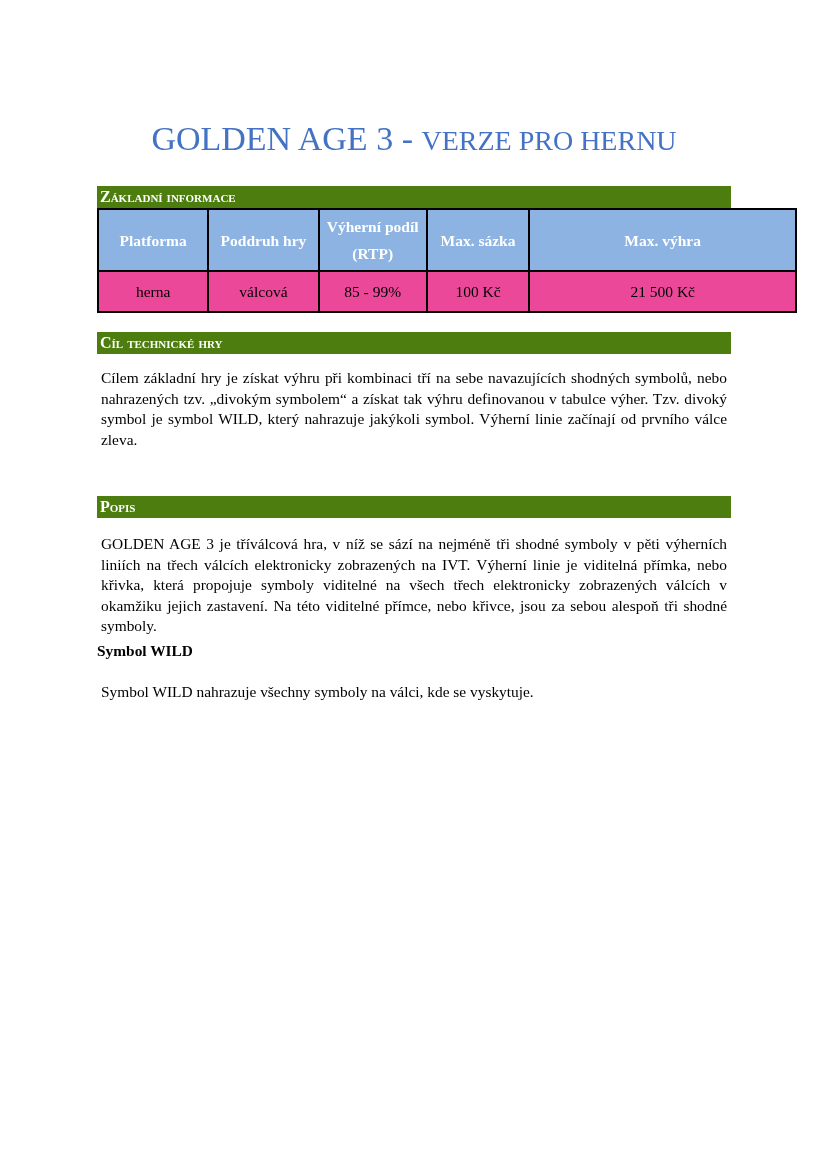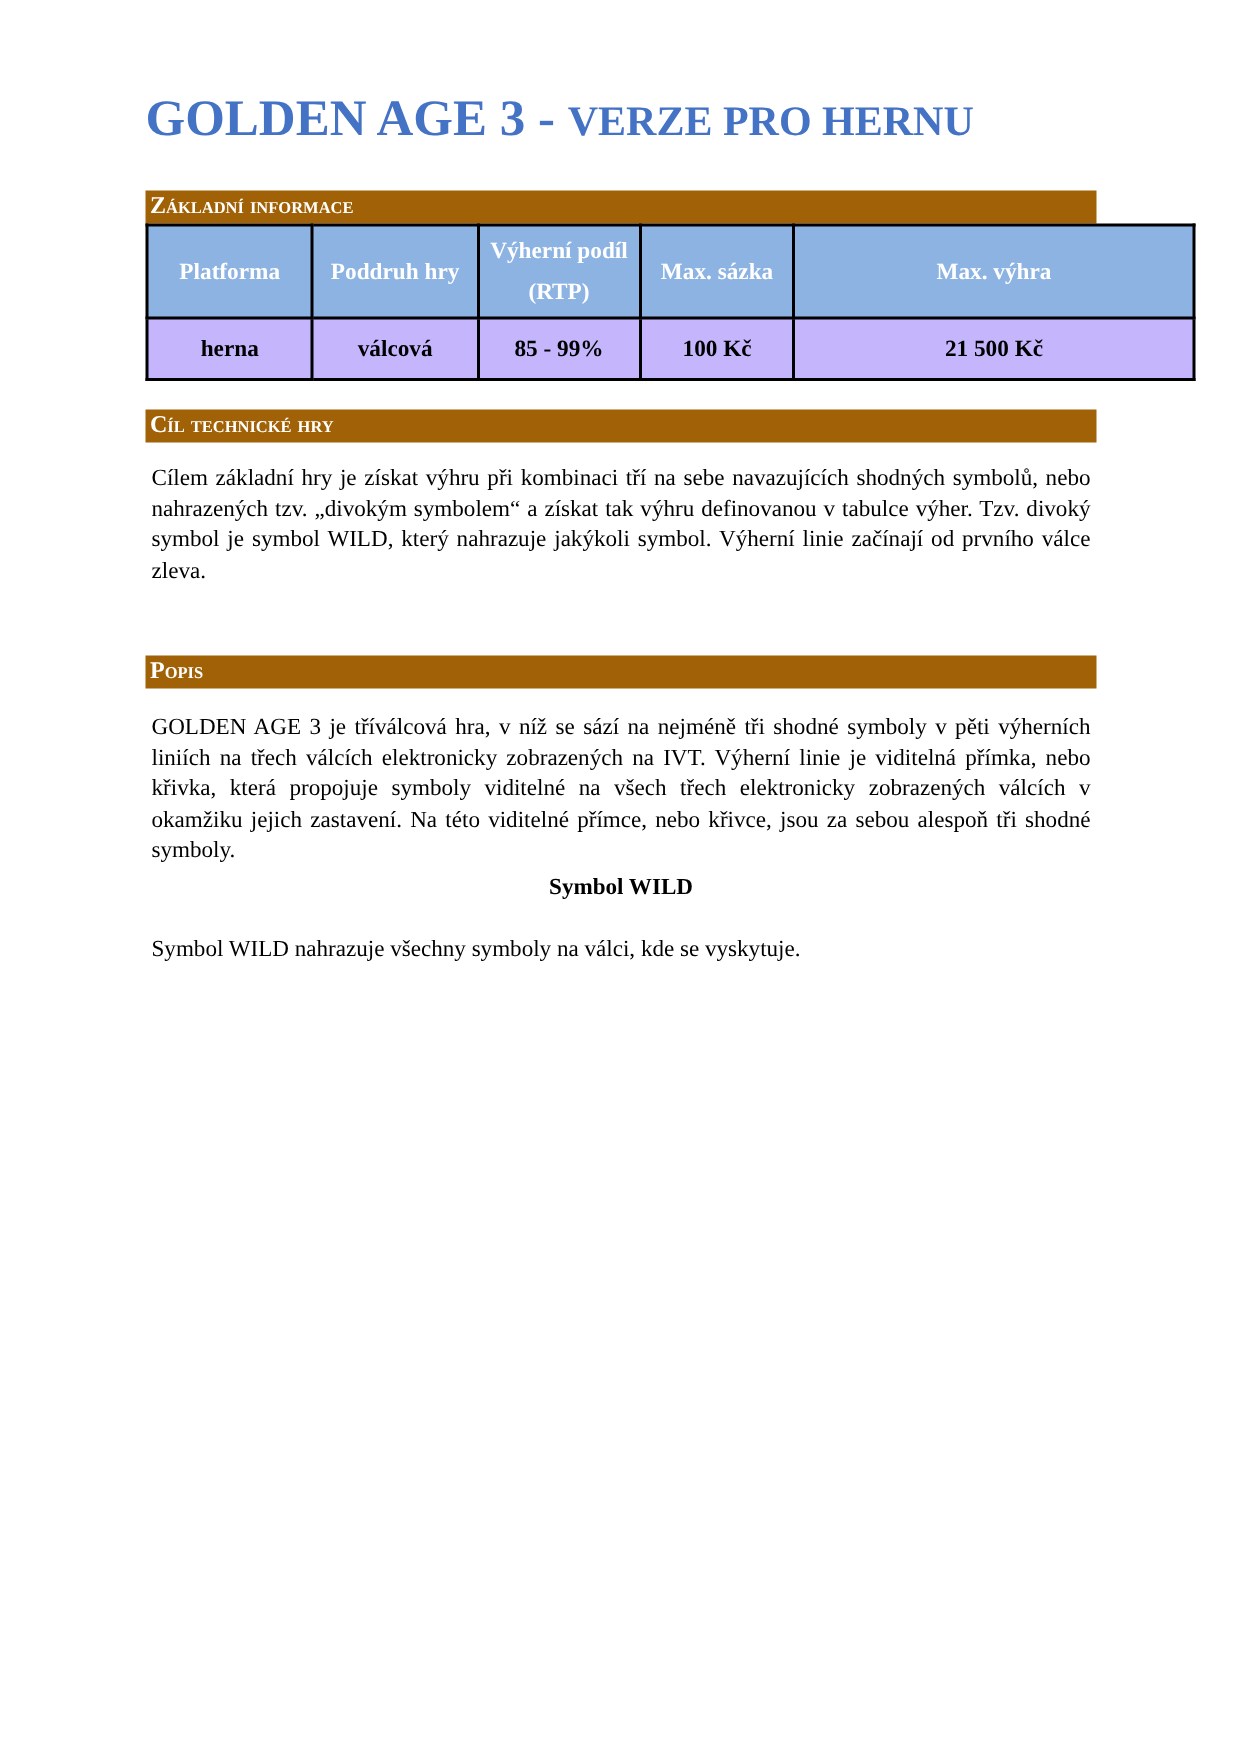--- a/index.html
+++ b/index.html
@@ -15,31 +15,32 @@
     font-family: "Liberation Serif", "DejaVu Serif", serif;
     color: #000000;
     overflow: hidden;
   }
   .content {
     width: 634px;
     margin-left: 97px;
   }
   h1.title {
     margin: 0;
-    padding-top: 59px;
-    font-weight: bold;
+    padding-top: 119px;
+    font-weight: normal;
     color: #4472C4;
     line-height: 40px;
     white-space: nowrap;
+    text-align: center;
   }
   .title-main { font-size: 34px; }
   .title-sub  { font-size: 28px; }
   .section-bar {
     height: 22px;
-    background: #a16207;
+    background: #4d7c0f;
     color: #ffffff;
     font-weight: bold;
     font-variant: small-caps;
     font-size: 16px;
     line-height: 22px;
     padding-left: 3px;
     box-sizing: border-box;
   }
   .bar-basic-info { margin-top: 25px; }
   .bar-goal       { margin-top: 19px; }
@@ -59,43 +60,42 @@
     padding: 0 4px;
   }
   table.info-table th {
     background: #8DB3E2;
     color: #ffffff;
     font-weight: bold;
     height: 60px;
     line-height: 27px;
   }
   table.info-table td {
-    background: #c4b5fd;
+    background: #ec4899;
     color: #000000;
-    font-weight: bold;
+    font-weight: normal;
     height: 39px;
   }
   .col-1 { width: 15.8%; }
   .col-2 { width: 15.8%; }
   .col-3 { width: 15.5%; }
   .col-4 { width: 14.7%; }
   .col-5 { width: 38.2%; }
   .body-text {
     font-size: 15.4px;
     line-height: 20.5px;
     text-align: justify;
   }
   .body-text p { margin: 4px; }
   .text-goal        { margin-top: 14px; }
   .text-popis       { margin-top: 16px; }
   .sub-heading {
     font-size: 15.4px;
     line-height: 20px;
     font-weight: bold;
-    text-align: center;
   }
   .text-specific    { margin-top: 21px; }
 </style>
 </head>
 <body>
 
 <div class="page">
   <div class="content">
 
     <h1 class="title"><span class="title-main">GOLDEN AGE 3 - </span><span class="title-sub">VERZE PRO HERNU</span></h1>

